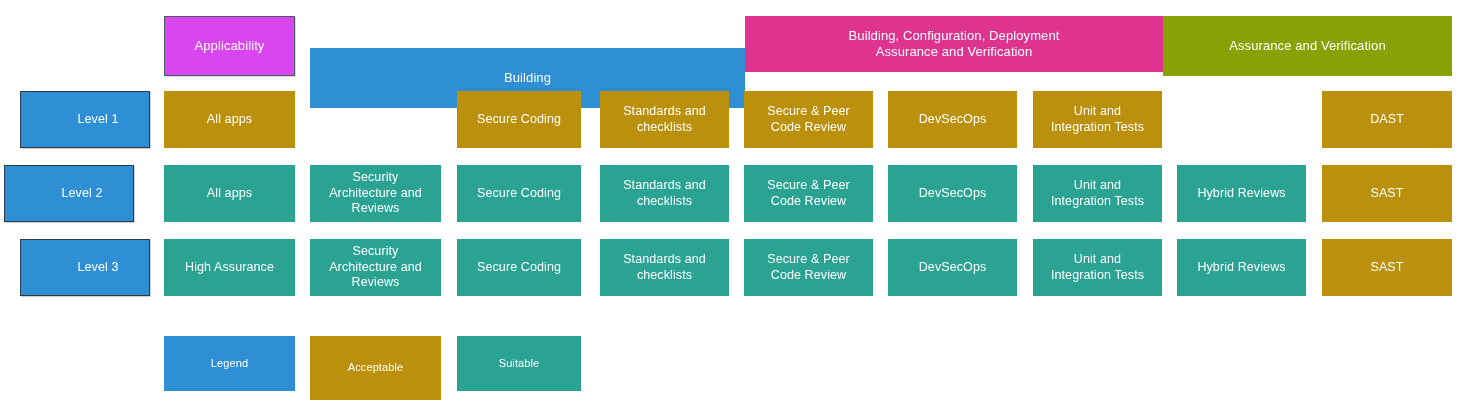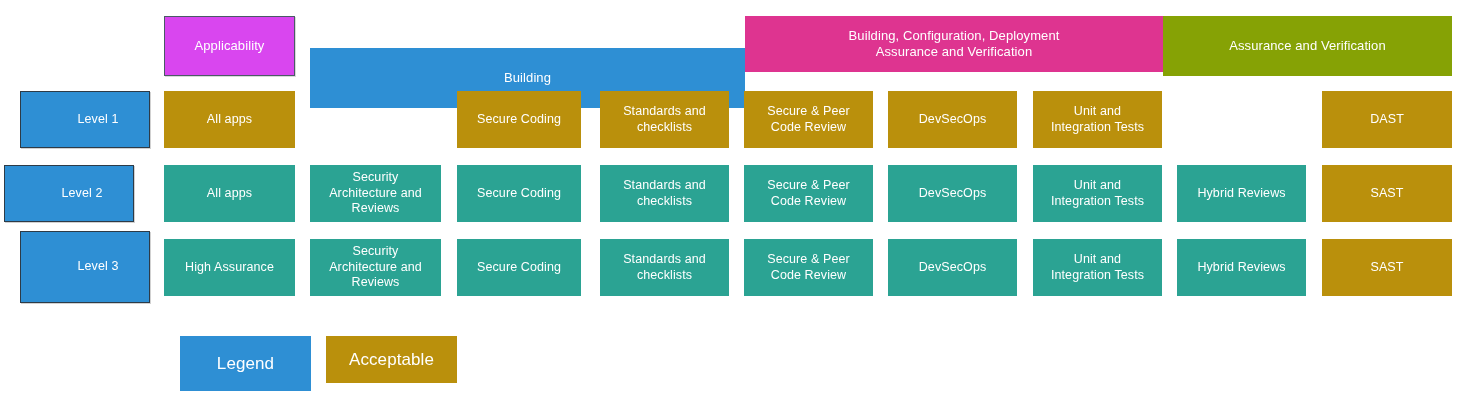--- a/index.html
+++ b/index.html
@@ -28,21 +28,21 @@
   .hdr{font-size:13px;}
   .level-label{
     border:1.5px solid #2d3b47;
     box-shadow:1px 1px 0 rgba(0,0,0,.18);
     padding-left:32px;
   }
   .applic{
     border:1.5px solid #4a5a66;
     box-shadow:1px 1px 0 rgba(0,0,0,.15);
   }
-  .legend-cell{font-size:17px;margin-left:16px;}
+  .legend-cell{font-size:11px;}
 </style>
 </head>
 <body>
 
 <div id="board">
 
   <div class="cell hdr applic" style="left:164px;top:16px;width:131px;height:60px;background:#d946ef;">Applicability</div>
 
   <div class="cell hdr" style="left:310px;top:16px;width:435px;height:60px;background:#2E8FD4;margin-top:32px;">Building</div>
 
@@ -89,21 +89,21 @@
 
   <div class="cell" style="left:888px;top:165px;width:129px;height:57px;background:#2BA393;">DevSecOps</div>
 
   <div class="cell" style="left:1033px;top:165px;width:129px;height:57px;background:#2BA393;">Unit and
 Integration Tests</div>
 
   <div class="cell" style="left:1177px;top:165px;width:129px;height:57px;background:#2BA393;">Hybrid Reviews</div>
 
   <div class="cell" style="left:1322px;top:165px;width:130px;height:57px;background:#BA900C;">SAST</div>
 
-  <div class="cell level-label" style="left:20px;top:231px;width:130px;height:72px;background:#2E8FD4;">Level 3</div>
+  <div class="cell level-label" style="left:20px;top:239px;width:130px;height:57px;background:#2E8FD4;">Level 3</div>
 
   <div class="cell" style="left:164px;top:239px;width:131px;height:57px;background:#2BA393;">High Assurance</div>
 
   <div class="cell" style="left:310px;top:239px;width:131px;height:57px;background:#2BA393;">Security
 Architecture and
 Reviews</div>
 
   <div class="cell" style="left:457px;top:239px;width:124px;height:57px;background:#2BA393;">Secure Coding</div>
 
   <div class="cell" style="left:600px;top:239px;width:129px;height:57px;background:#2BA393;">Standards and
@@ -116,16 +116,17 @@
 
   <div class="cell" style="left:1033px;top:239px;width:129px;height:57px;background:#2BA393;">Unit and
 Integration Tests</div>
 
   <div class="cell" style="left:1177px;top:239px;width:129px;height:57px;background:#2BA393;">Hybrid Reviews</div>
 
   <div class="cell" style="left:1322px;top:239px;width:130px;height:57px;background:#BA900C;">SAST</div>
 
   <div class="cell legend-cell" style="left:164px;top:336px;width:131px;height:55px;background:#2E8FD4;">Legend</div>
 
-  <div class="cell legend-cell" style="left:310px;top:336px;width:131px;height:47px;background:#BA900C;">Acceptable</div>
+  <div class="cell legend-cell" style="left:310px;top:336px;width:131px;height:64px;background:#BA900C;">Acceptable</div>
 
+  <div class="cell legend-cell" style="left:457px;top:336px;width:124px;height:55px;background:#2BA393;">Suitable</div>
 
 </div>
 
 </body></html>

